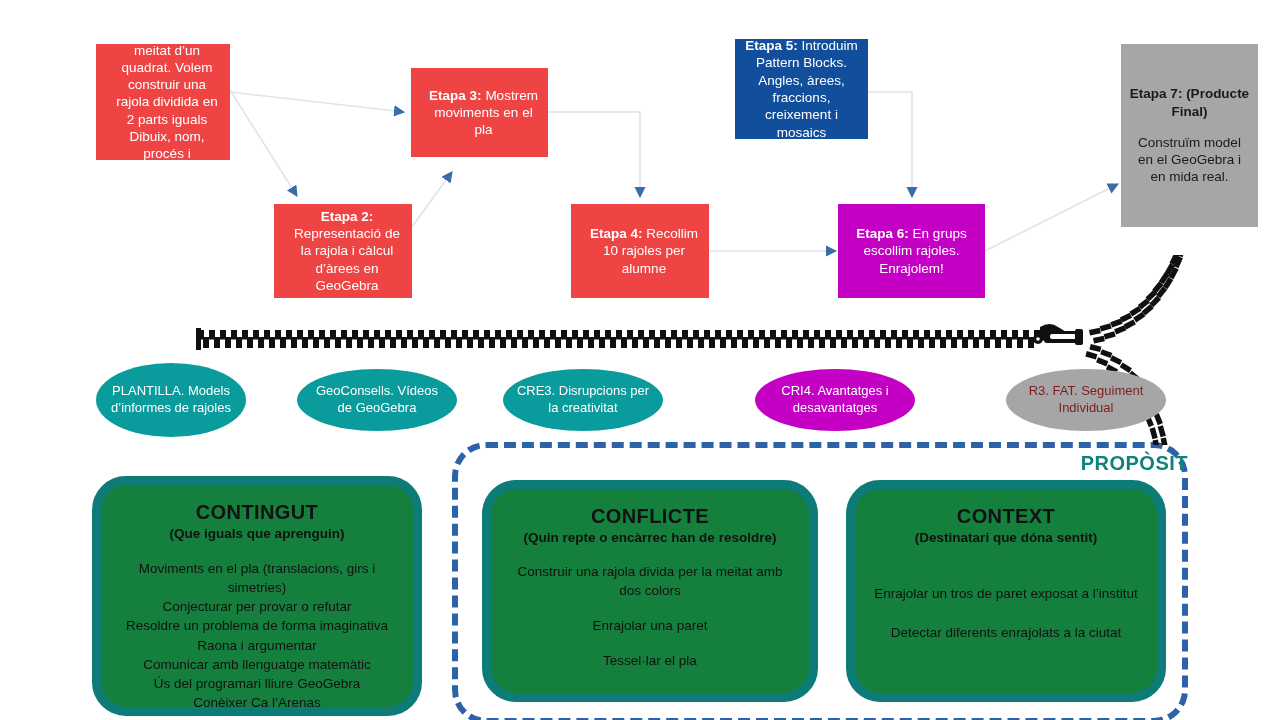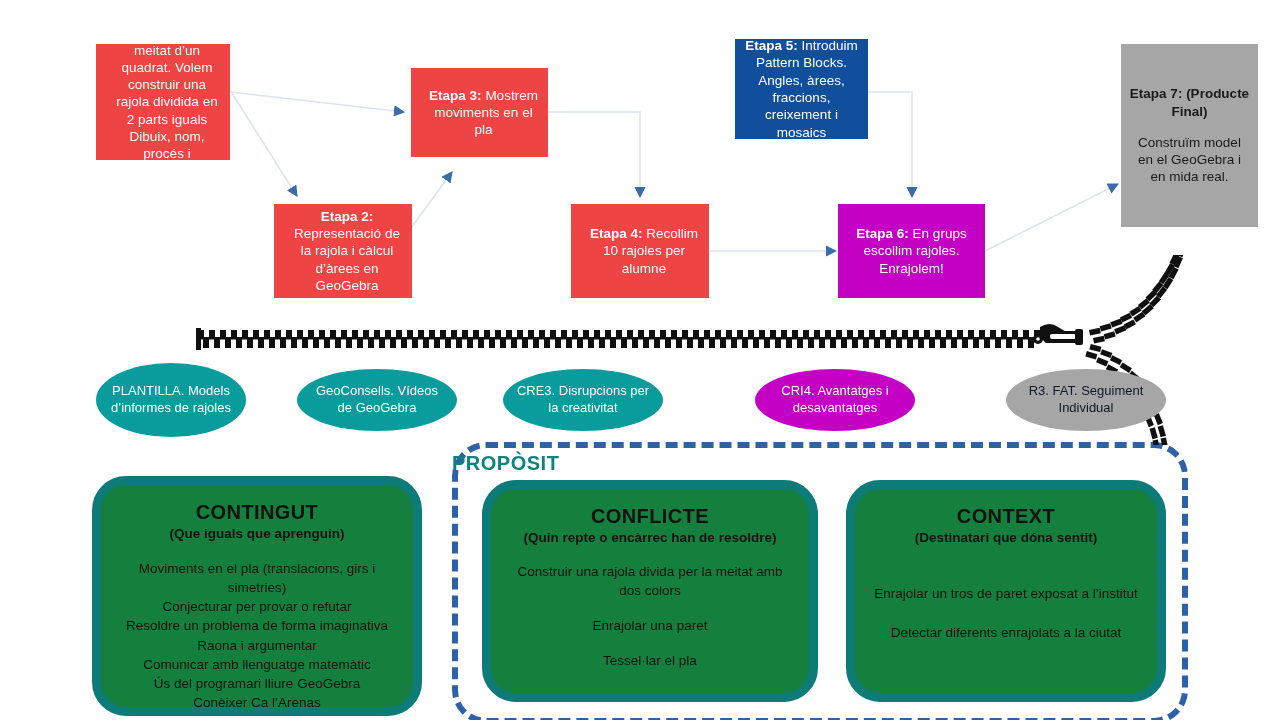--- a/index.html
+++ b/index.html
@@ -48,36 +48,36 @@
     text-align: center;
     border-radius: 50%;
     color: #ffffff;
     font-size: 13px;
     line-height: 1.3;
     padding: 4px 10px;
     z-index: 6;
   }
   .ellipse.teal { background: #0a9c9c; }
   .ellipse.magenta { background: #c400c4; }
-  .ellipse.grey { background: #a6a6a6; color: #0f172a; }
+  .ellipse.grey { background: #a6a6a6; color: #7f1d1d; }
 
   
   #purpose-frame {
     position: absolute;
     left: 452px; top: 442px;
     width: 736px; height: 282px;
     border: 6px dashed #2e62a8;
     border-radius: 34px;
     z-index: 3;
   }
   #purpose-label {
     position: absolute;
     left: 452px; top: 452px;
     width: 736px;
-    text-align: left;
+    text-align: right;
     font-size: 20px; font-weight: bold;
     color: #10827e;
     letter-spacing: 0.5px;
     z-index: 8;
   }
 
   
   .card {
     position: absolute;
     background: #15803d;

